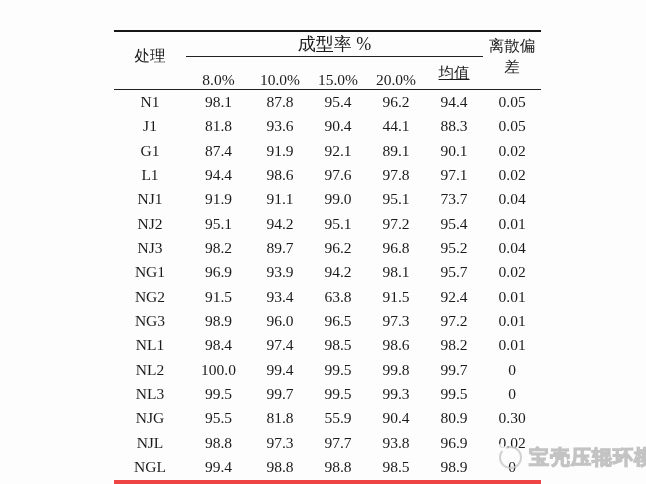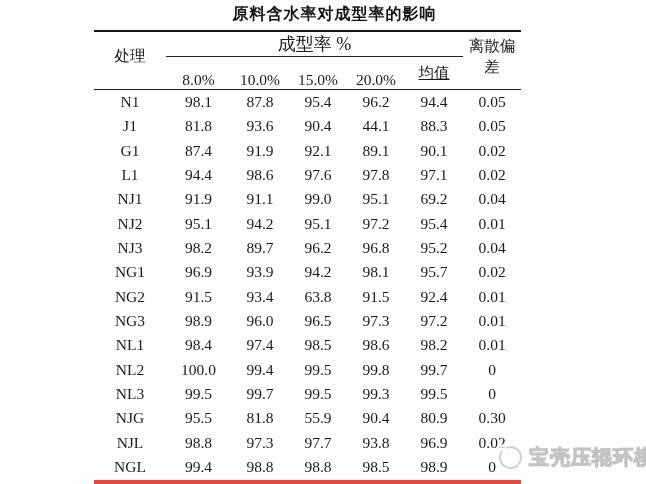--- a/index.html
+++ b/index.html
@@ -5,21 +5,21 @@
   html,body{margin:0;padding:0;background:#ffffff;}
   .stage{
     position:relative;width:646px;height:484px;background:#fdfdfd;overflow:hidden;
     font-family:"Liberation Serif","DejaVu Serif",serif;color:#1b1b1b;
   }
   .title{
     position:absolute;top:4px;left:121px;width:427px;text-align:center;
     font-size:16px;font-weight:bold;letter-spacing:1px;color:#151515;
   }
   table.data{
-    position:absolute;left:94px;top:30px;width:427px;
+    position:absolute;left:114px;top:30px;width:427px;
     border-collapse:collapse;table-layout:fixed;
     border-top:2px solid #161616;border-bottom:6px solid #ef4444;
     font-size:15.5px;
   }
   table.data th,table.data td{
     padding:0;margin:0;text-align:center;font-weight:normal;box-sizing:border-box;
   }
   thead tr.group-row{height:17px;}
   thead tr.sub-row{height:33px;}
   thead{border-bottom:1px solid #222222;}
@@ -44,21 +44,20 @@
   .wm-text{
     font-size:20px;font-weight:bold;letter-spacing:1px;white-space:nowrap;
     color:#efefef;-webkit-text-stroke:1.1px #c3c3c3;text-shadow:0 0 1px #cfcfcf;
   }
 </style>
 </head>
 <body>
 
 <div class="stage">
 
-  <div class="title">原料含水率对成型率的影响</div>
 
   <table class="data">
     <colgroup>
       <col style="width:72px">
         <col style="width:65px">
         <col style="width:58px">
       <col style="width:58px">
         <col style="width:58px">
         <col style="width:58px">
         <col style="width:58px">
@@ -117,21 +116,21 @@
       <td>97.1</td>
       <td>0.02</td>
     </tr>
 
     <tr>
       <td>NJ1</td>
       <td>91.9</td>
       <td>91.1</td>
       <td>99.0</td>
       <td>95.1</td>
-      <td>69.2</td>
+      <td>73.7</td>
       <td>0.04</td>
     </tr>
 
     <tr>
       <td>NJ2</td>
       <td>95.1</td>
       <td>94.2</td>
       <td>95.1</td>
       <td>97.2</td>
       <td>95.4</td>

